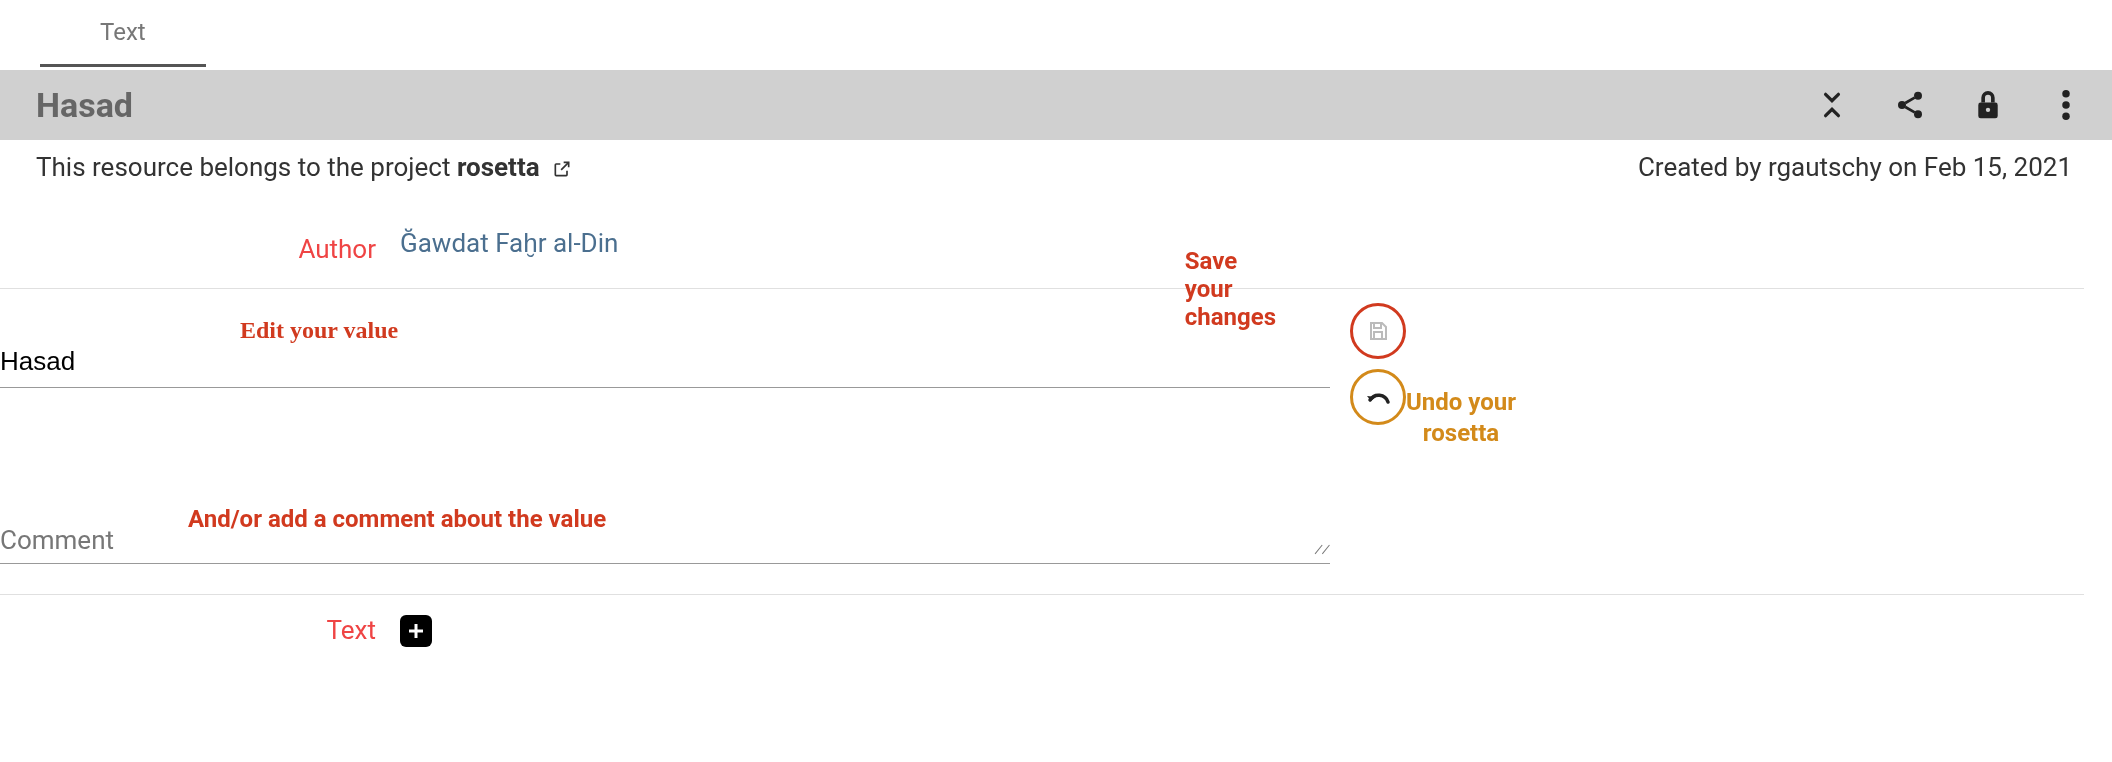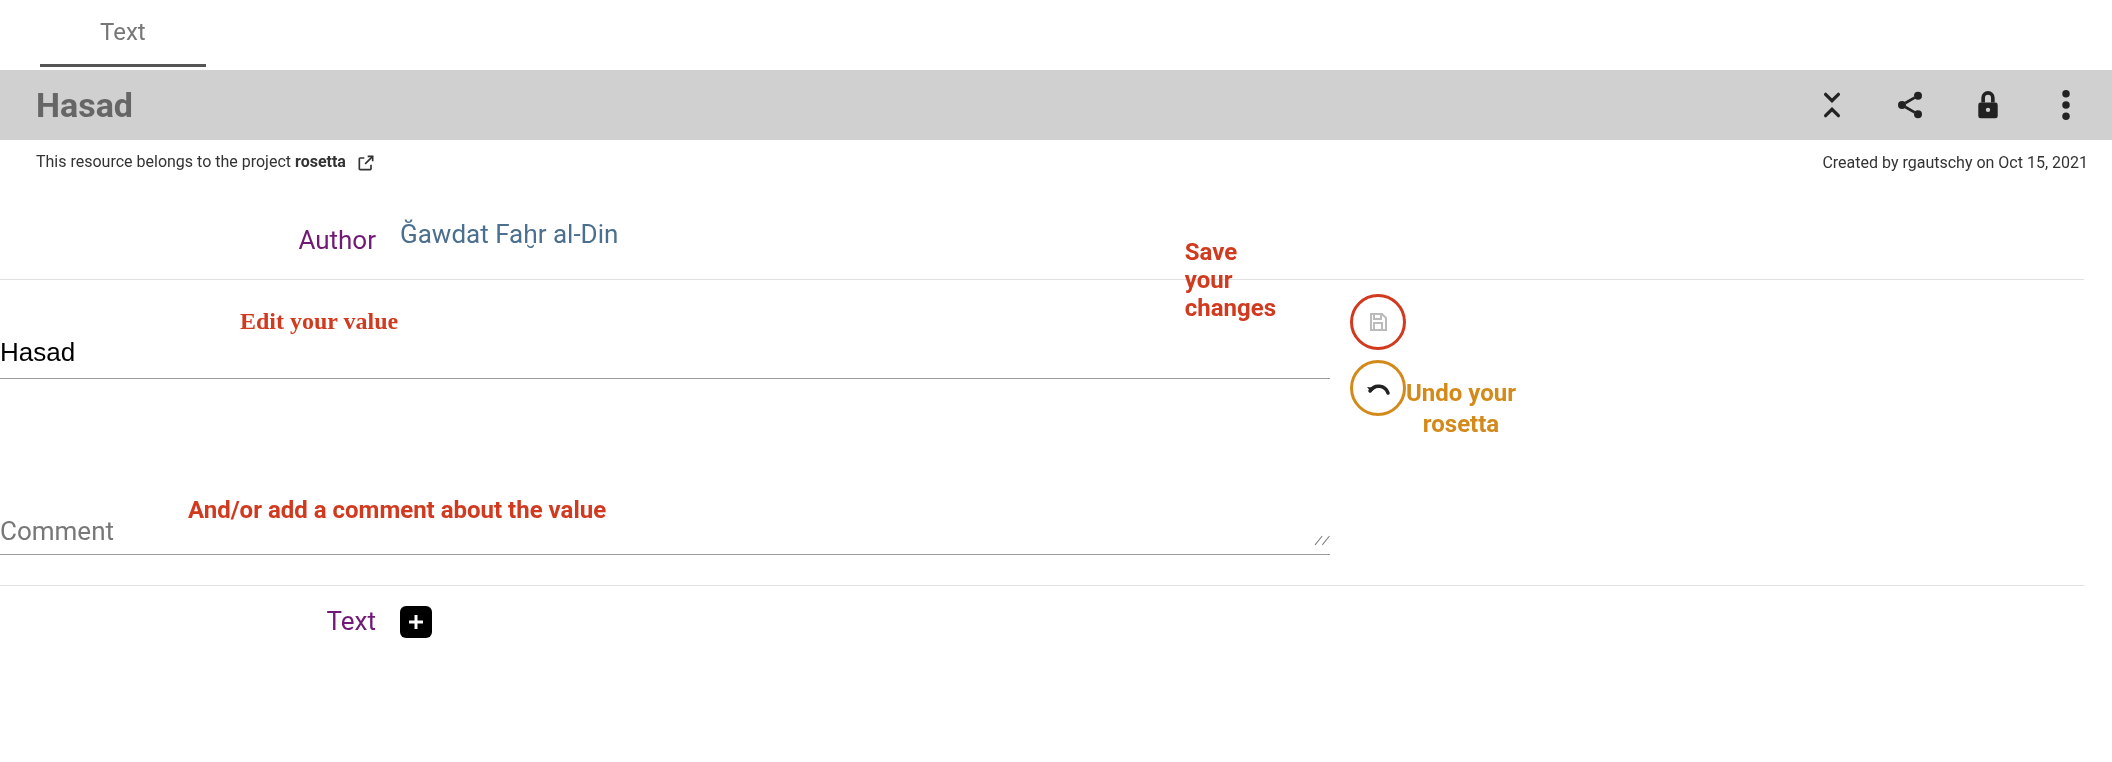--- a/index.html
+++ b/index.html
@@ -43,43 +43,43 @@
       width: 36px;
       height: 36px;
       display: flex;
       align-items: center;
       justify-content: center;
       cursor: pointer;
     }
     .meta-row {
       display: flex;
       align-items: center;
-      padding: 12px 24px 12px 36px;
-      font-size: 16px;
+      padding: 12px 40px 12px 36px;
+      font-size: 26px;
     }
     .meta-left { flex: 1; }
     .meta-left .project-name { font-weight: 700; }
     .ext-icon { margin-left: 6px; display: inline-flex; vertical-align: middle;}
     .meta-right { color: #333; }
 
     .form-area {
       padding: 20px 28px 20px 0;
     }
     .form-row {
       display: flex;
       align-items: flex-start;
       min-height: 60px;
       padding: 14px 0;
     }
     .form-row.sep-top { border-top: 1px solid #e0e0e0; margin-top: 10px;}
     .form-label {
       width: 400px;
       text-align: right;
       font-size: 26px;
-      color: #701a75;
+      color: #ef4444;
       padding-top: 6px;
       padding-right: 24px;
     }
     .form-value {
       flex: 1;
       display: flex;
       align-items: center;
       gap: 40px;
       position: relative;
     }
@@ -209,21 +209,21 @@
   <div class="meta-left">
     <span>This resource belongs to the project </span><span class="project-name">rosetta</span>
     <span class="ext-icon">
       <svg width="20" height="20" viewBox="0 0 24 24">
           <path d="M14 4 H20 V10" stroke="#333" stroke-width="2" fill="none"></path>
           <line x1="20" y1="4" x2="11" y2="13" stroke="#333" stroke-width="2"></line>
           <path d="M18 14 V19 a1 1 0 0 1 -1 1 H5 a1 1 0 0 1 -1 -1 V7 a1 1 0 0 1 1 -1 H10" stroke="#333" stroke-width="2" fill="none"></path>
         </svg>
     </span>
   </div>
-  <div class="meta-right">Created by rgautschy on Oct 15, 2021</div>
+  <div class="meta-right">Created by rgautschy on Feb 15, 2021</div>
 </div>
 
 <div class="form-area">
 
   <div class="form-row">
     <div class="form-label">Author</div>
     <div class="form-value">
       <span class="link-val">Ğawdat Faḫr al-Din</span>
     </div>
   </div>

